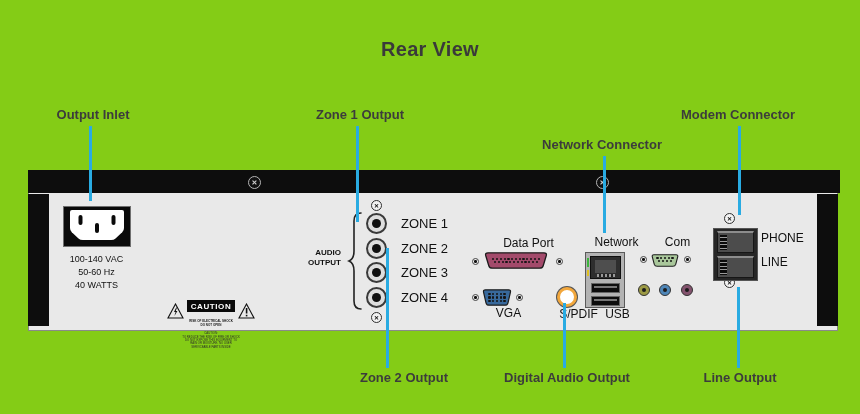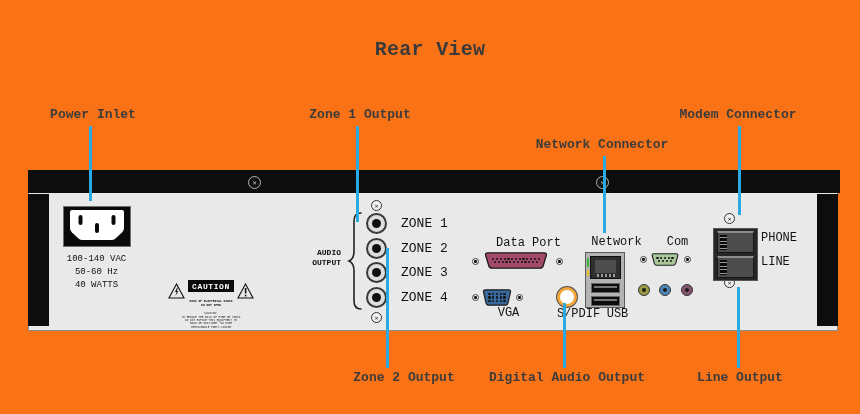--- a/index.html
+++ b/index.html
@@ -1,20 +1,20 @@
 <!DOCTYPE html>
 <html style="--accent-leader: #29ABE2; --panel-body: #e9e9e9; --bar-black: #0d0d0d; --data-port: #a34a6b; --vga: #38699c; --com: #a9c79b; --spdif-ring: #f2a73d; --audio-jack-1: #9c9a45; --audio-jack-2: #4e86b8; --audio-jack-3: #84536e; --led-green: #3db53d; --led-yellow: #e0c020;"><head>
 <meta charset="utf-8">
 <style>
   * { margin:0; padding:0; box-sizing:border-box; }
   html,body { background:#f7f7f7; }
   #canvas {
     position:relative; width:860px; height:414px; overflow:hidden;
-    background:#f97316;
-    font-family:Liberation Mono, monospace;
+    background:#84cc16;
+    font-family:Liberation Sans, sans-serif;
     color:#111;
   }
   .title {
     position:absolute; left:0; top:38px; width:860px; text-align:center;
     font-size:20px; font-weight:bold; color:#3a3a3a; letter-spacing:0.3px;
   }
   .callout {
     position:absolute; transform:translateX(-50%);
     font-size:13px; font-weight:bold; color:#3c3c3c; white-space:nowrap;
   }
@@ -41,21 +41,21 @@
                  color:#111; font-size:6px; font-weight:bold; }
   .screw.tiny { width:7px; height:7px; border:1px solid #444; background:#eee; }
   .screw.tiny::after { content:""; width:2.4px; height:2.4px; border-radius:50%; background:#111; }
   
   .iec-block { position:absolute; left:34px; top:35px; width:68px; height:41px;
                background:#0a0a0a; border:1px solid #6f6f6f; }
   .power-text { position:absolute; left:20px; top:82px; width:95px; text-align:center;
                 font-size:9px; line-height:13px; color:#111; }
   
   .caution { position:absolute; left:130px; top:109px; width:104px; text-align:center; }
-  .caution-row { display:flex; align-items:flex-start; justify-content:center; gap:3px; }
+  .caution-row { display:flex; align-items:flex-start; justify-content:center; gap:3px;margin-top:20px; }
   .caution-box { background:#0a0a0a; color:#fff; font-size:8px; font-weight:bold;
                  letter-spacing:0.6px; padding:2px 4px 1px; line-height:9px; }
   .tri { margin-top:3px; }
   .warn-lines { font-size:3px; line-height:3.6px; margin-top:1px; font-weight:bold; color:#1a1a1a; }
   .fine-print { font-size:2.8px; line-height:3.4px; margin-top:5px; color:#2a2a2a; }
   
   .audio-label { position:absolute; left:252px; top:77px; width:60px; text-align:right;
                  font-size:8px; font-weight:600; line-height:10px; color:#111; }
   .brace { position:absolute; left:318px; top:41px; }
   .rca { position:absolute; left:337px; width:21px; height:21px; border-radius:50%;
@@ -107,21 +107,21 @@
   .rj11.phone{top:2px} .rj11.line{top:27px}
   .mlabel { position:absolute; left:732px; font-size:12px; line-height:9px; color:#111; }
 </style>
 </head>
 <body>
 
 <div id="canvas">
 
   <div class="title">Rear View</div>
 
-  <div class="callout" style="left:93px; top:107px;">Power Inlet</div>
+  <div class="callout" style="left:93px; top:107px;">Output Inlet</div>
   <div class="callout" style="left:360px; top:107px;">Zone 1 Output</div>
   <div class="callout" style="left:602px; top:137px;">Network Connector</div>
   <div class="callout" style="left:738px; top:107px;">Modem Connector</div>
   <div class="callout" style="left:391px; top:370px;margin-left:13px;">Zone 2 Output</div>
   <div class="callout" style="left:567px; top:370px;">Digital Audio Output</div>
   <div class="callout" style="left:740px; top:370px;">Line Output</div>
 
   <div class="leader" style="left:89px;  top:126px; height:75px;"></div>
   <div class="leader" style="left:356px; top:126px; height:96px;"></div>
   <div class="leader" style="left:603px; top:156px; height:77px;"></div>

